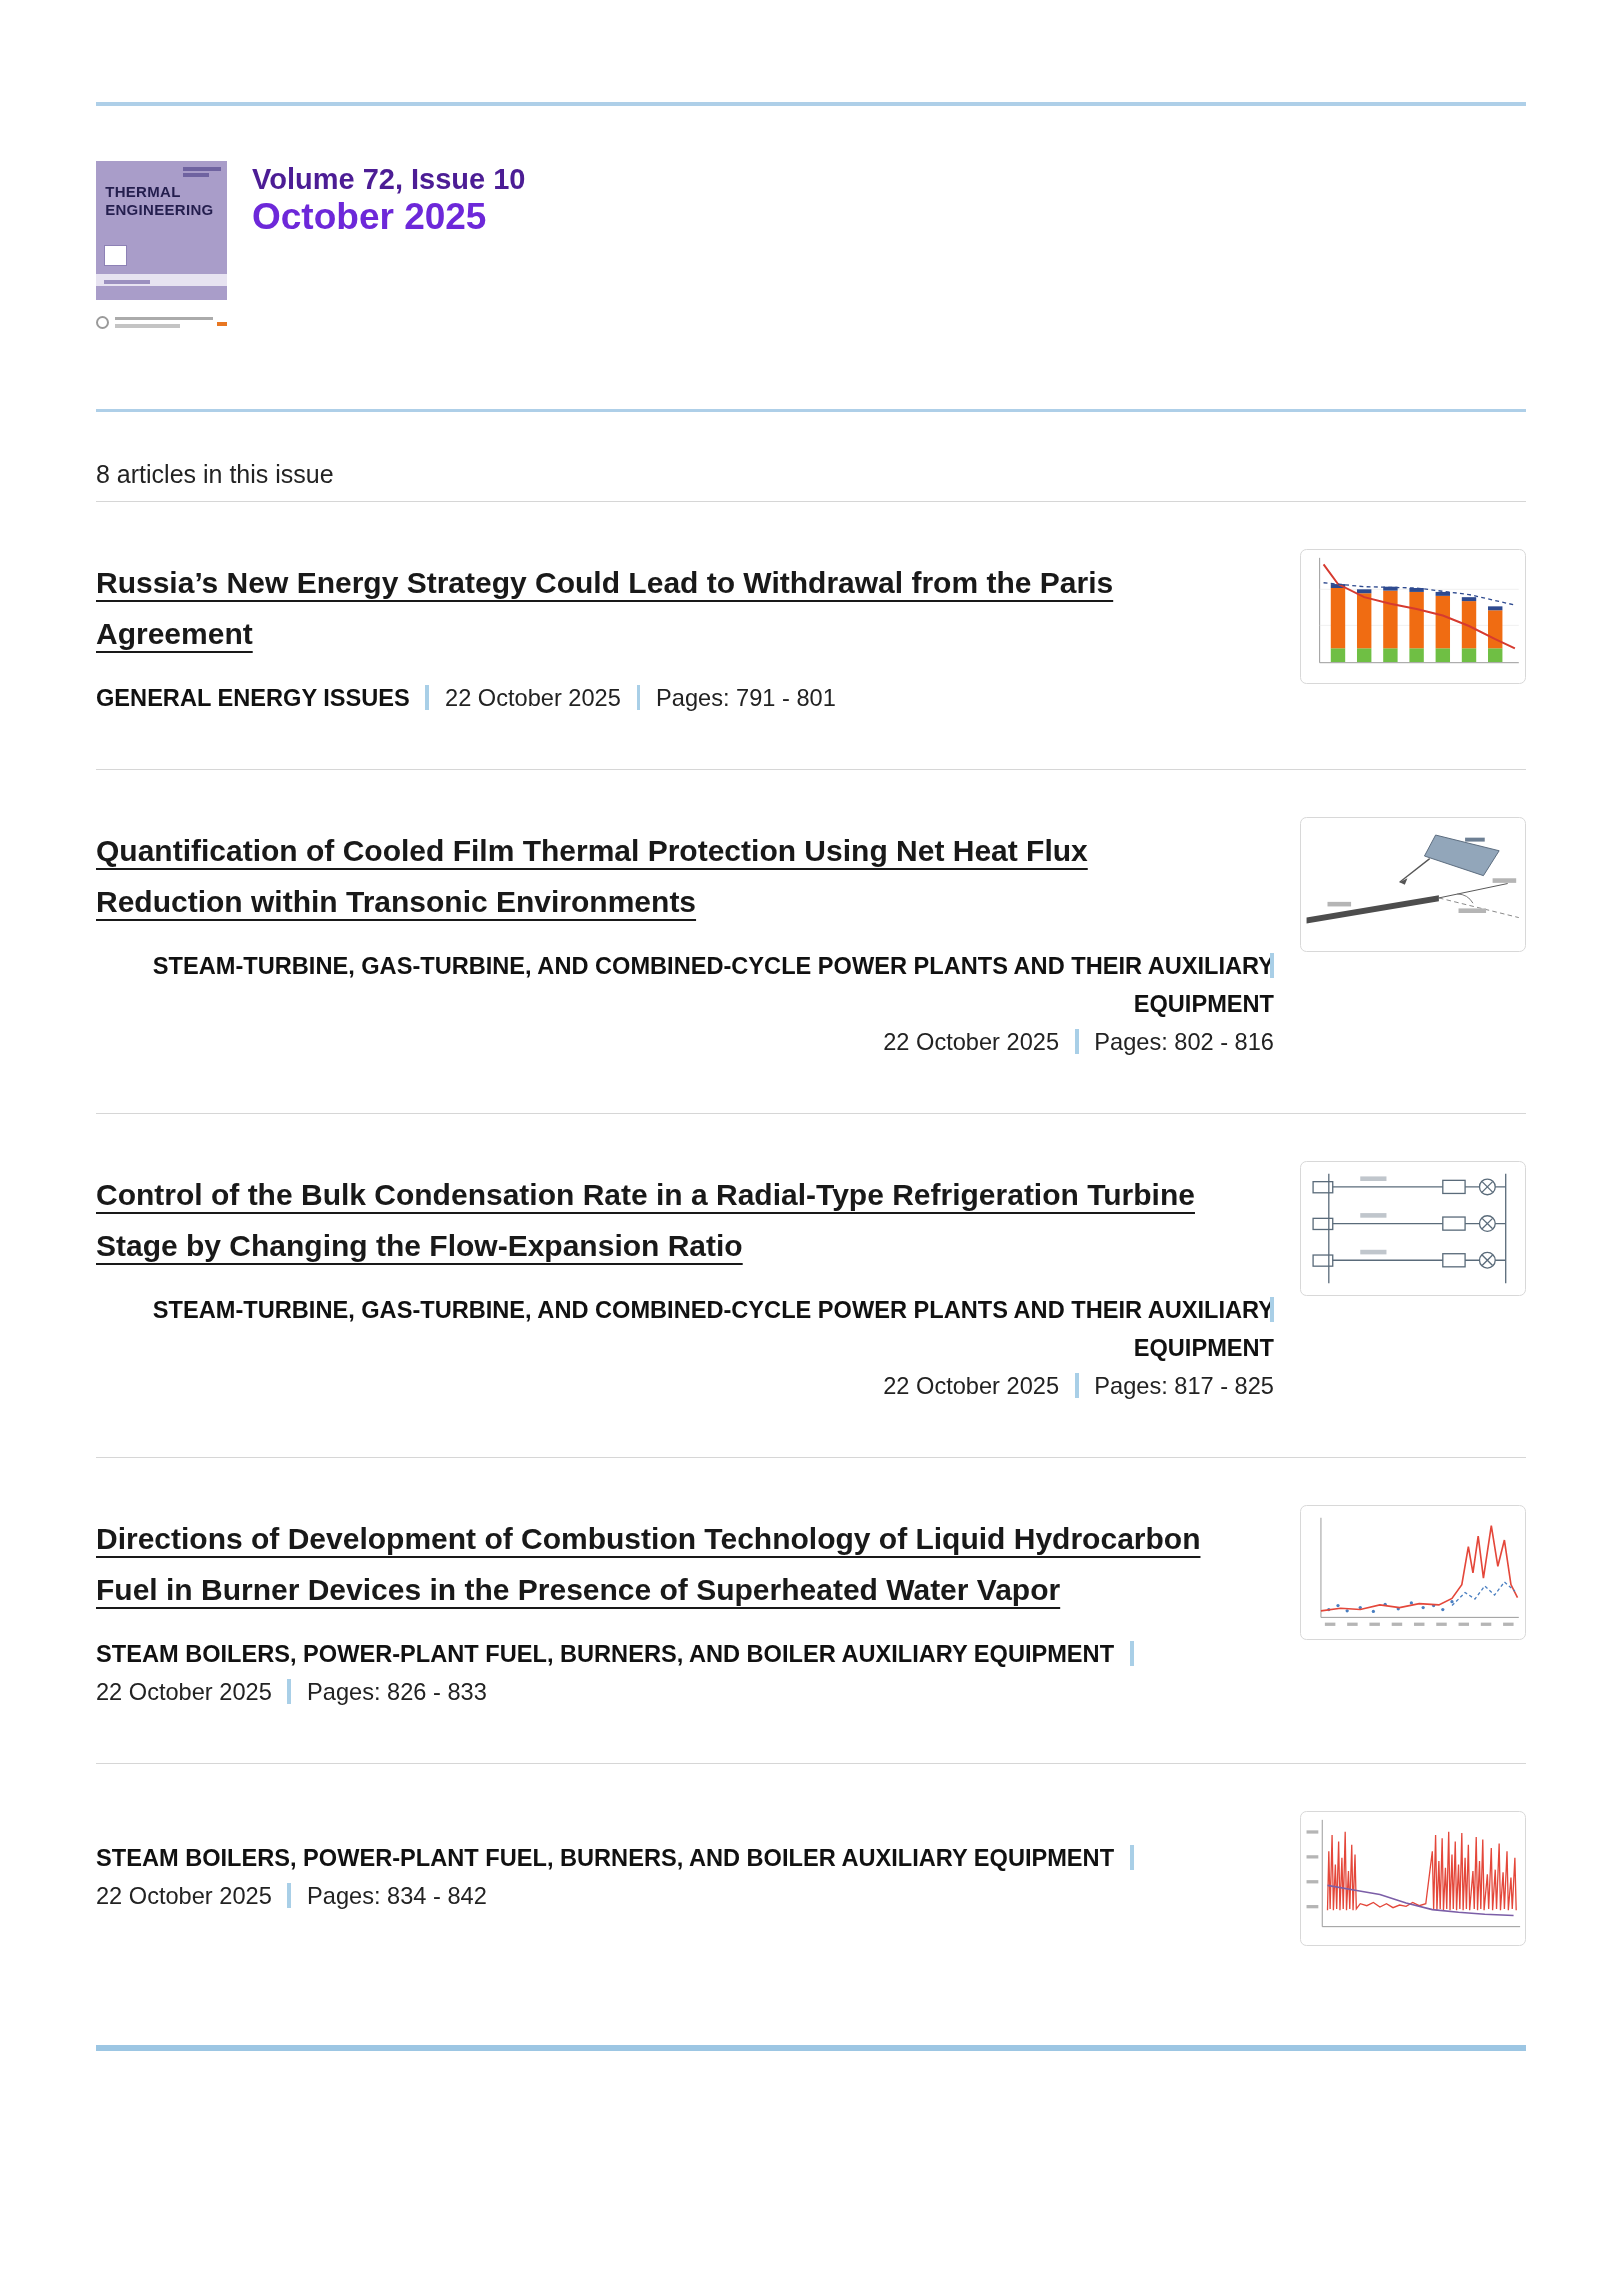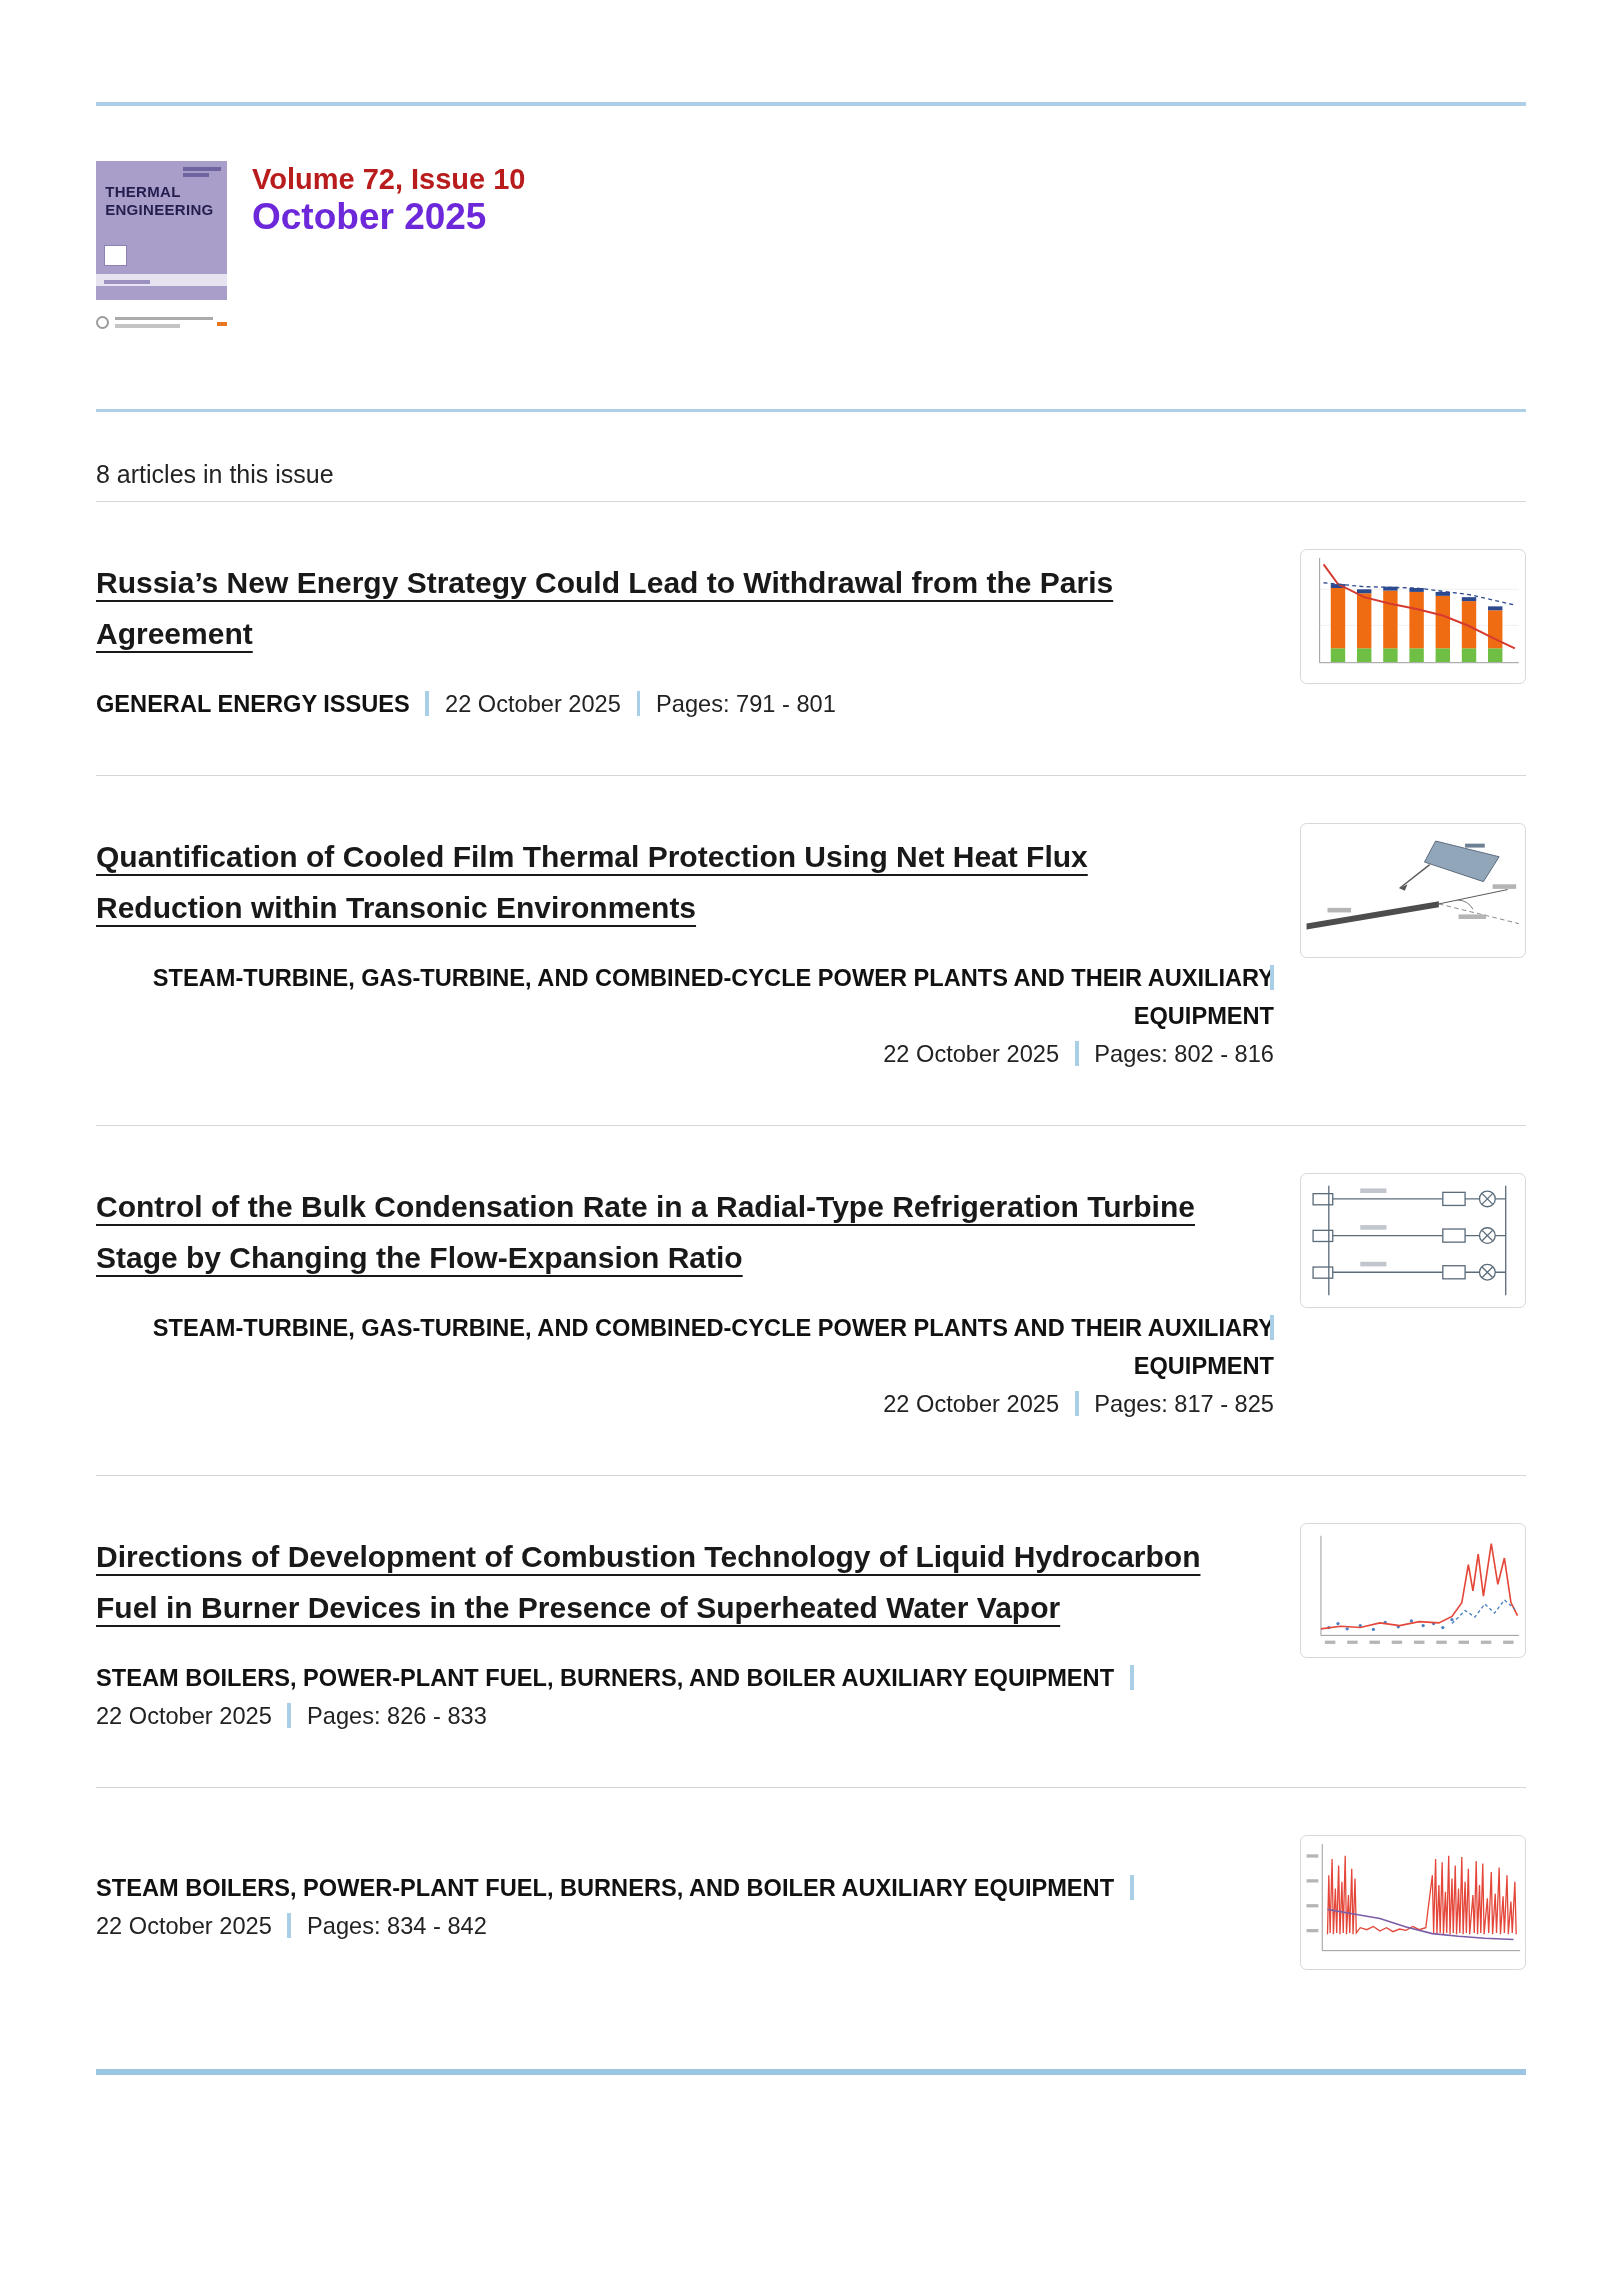--- a/index.html
+++ b/index.html
@@ -26,31 +26,31 @@
 
   .logo-row { margin-top:15.7px; display:flex; align-items:center; }
   .logo-circle { width:13px; height:13px; border-radius:50%; border:2px solid #9a9a9a; flex-shrink:0; }
   .logo-lines { margin-left:5.9px; }
   .logo-lines i { display:block; height:3.9px; background:#ababab; }
   .logo-lines i:nth-child(1){ width:98px; }
   .logo-lines i:nth-child(2){ width:65px; margin-top:3.3px; background:#c4c4c4; position:relative; }
   .logo-orange { display:inline-block; width:29px; height:3.9px; background:#e87722; margin-left:3.9px; vertical-align:top; margin-top:3.3px; }
 
   .header-text { margin-left:25px; padding-top:2.6px; }
-  .volume-line { font-size:29px; font-weight:bold; color:#b91c1c; }
+  .volume-line { font-size:29px; font-weight:bold; color:#4c1d95; }
   .issue-date { font-size:37px; font-weight:bold; color:#6d28d9; margin-top:0; }
 
   .articles-count { font-size:25px; color:#232323; margin-top:48px; margin-bottom:11.8px; }
 
   .article { display:flex; border-top:1.3px solid #d6d6d6; padding:55px 0 52px 0; }
   .article-main { flex:1; min-width:0; }
   .title-wrap { max-width:1126px; }
   .article-title { display:inline; font-size:30px; line-height:51px; font-weight:bold; color:#191919; text-decoration:underline; text-decoration-thickness:2px; text-underline-offset:6.5px; cursor:pointer; }
 
-  .meta { margin-top:26px; font-size:23.6px; line-height:38px; color:#222; }
+  .meta { margin-top:20px; font-size:23.6px; line-height:38px; color:#222; }
   .meta-rel { position:relative;text-align:right; }
   .category { font-weight:bold; color:#111; }
   .category-block { display:inline-block; max-width:1388px; vertical-align:top; }
   .pipe { display:inline-block; width:3.9px; height:25px; background:#a9cfe7; margin:0 15.7px; vertical-align:-4.6px; }
   .pipe-right { position:absolute; right:0; top:6.5px; margin:0; }
 
   .article-thumb { width:226px; height:135px; margin-left:26px; margin-top:-7.9px; flex-shrink:0;
     border:1.3px solid #d8d8d8; border-radius:6.5px; background:#fff; overflow:hidden; cursor:pointer; }
   .article-thumb svg { width:100%; height:100%; display:block; }
 </style>

